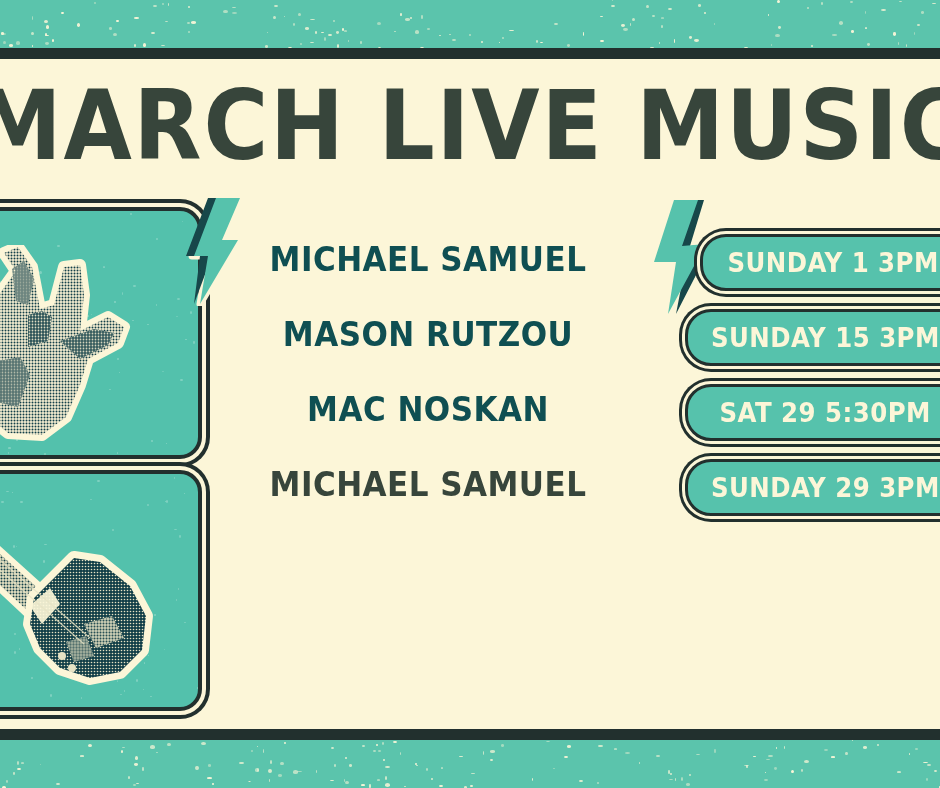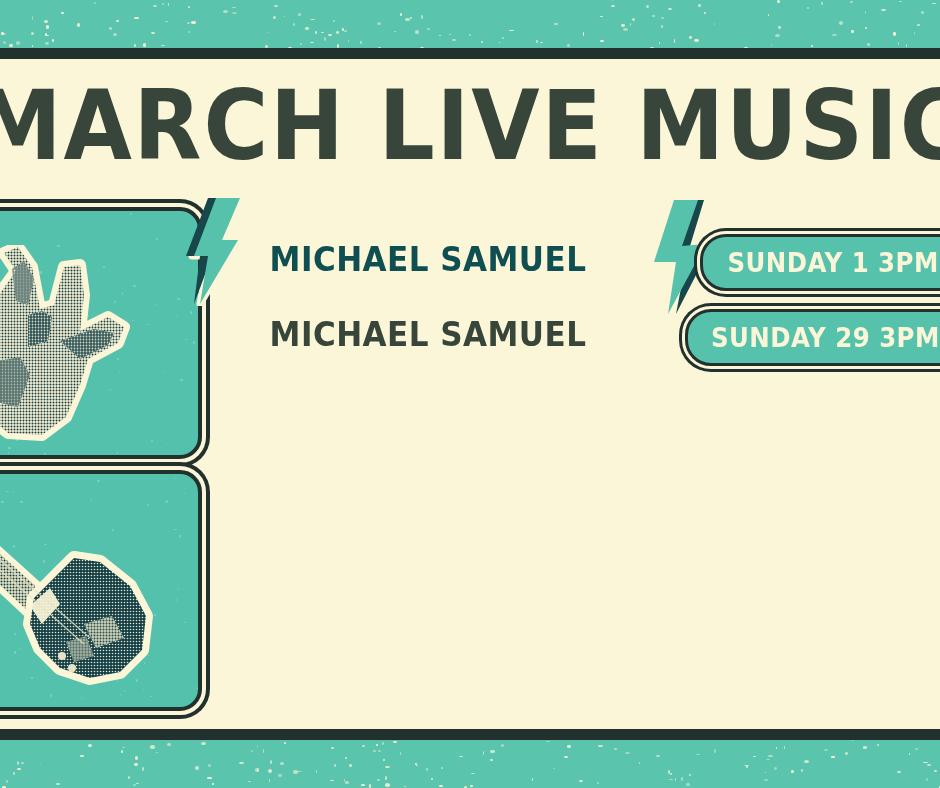--- a/index.html
+++ b/index.html
@@ -436,22 +436,34 @@
   <div class="rows">
 
     <div class="row">
       <div class="artist" style="color: rgb(15, 79, 82);">MICHAEL SAMUEL</div>
       <div class="pill first">
         <span class="pill-label">SUNDAY 1 3PM</span>
       </div>
     </div>
 
 
-
-
+    <div class="row">
+      <div class="artist" style="color: rgb(15, 79, 82);">MASON RUTZOU</div>
+      <div class="pill rest">
+        <span class="pill-label">SUNDAY 15 3PM</span>
+      </div>
+    </div>
+
+
+    <div class="row">
+      <div class="artist" style="color: rgb(15, 79, 82);">MAC NOSKAN</div>
+      <div class="pill rest">
+        <span class="pill-label">SAT 29 5:30PM</span>
+      </div>
+    </div>
 
     <div class="row">
       <div class="artist" style="color: rgb(55, 69, 59);">MICHAEL SAMUEL</div>
       <div class="pill rest">
         <span class="pill-label">SUNDAY 29 3PM</span>
       </div>
     </div>
 
   </div>
 

